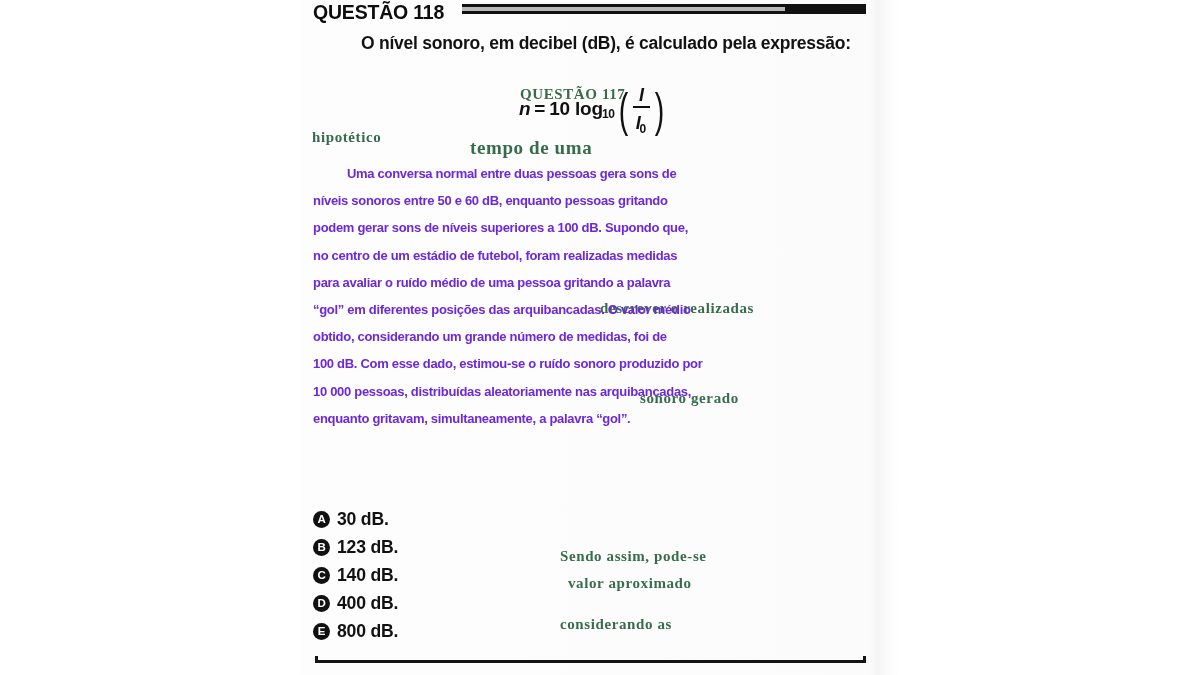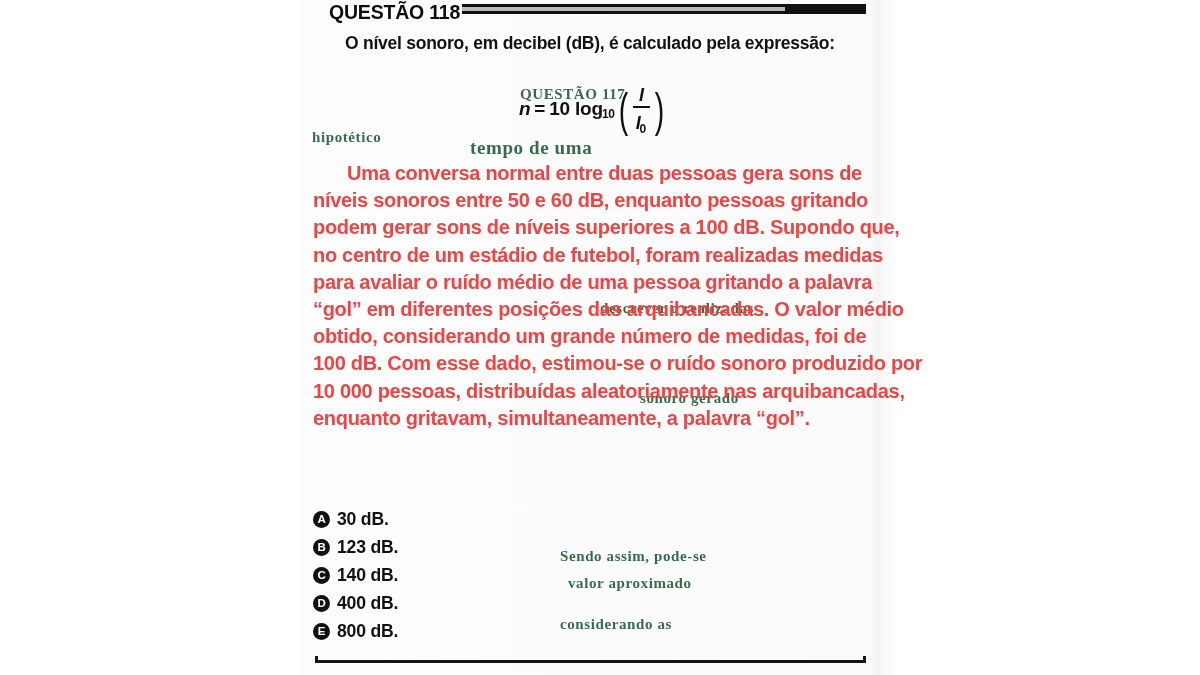--- a/index.html
+++ b/index.html
@@ -67,21 +67,20 @@
   }
   .q-title {
     position: absolute;
     left: 0;
     top: 1px;
     font-size: 19.5px;
     font-weight: 700;
     letter-spacing: -0.2px;
     color: #0d0d0d;
     white-space: nowrap;
-    margin-left: 16px;
   }
   .header-rule {
     position: absolute;
     left: 149px;
     top: 4px;
     width: 404px;
     height: 11px;
   }
   .header-rule .bar-top {
     position: absolute;
@@ -104,21 +103,21 @@
   .header-rule .bar-solid {
     position: absolute;
     left: 323px; top: 0;
     width: 81px; height: 10px;
     background: #111;
   }
 
   
   .intro {
     position: absolute;
-    left: 0;
+    left: 16px;
     top: 33px;
     width: 560px;
     font-size: 17.5px;
     font-weight: 700;
     color: #121212;
     letter-spacing: -0.25px;
     text-indent: 32px;
     white-space: nowrap;
   }
 
@@ -193,24 +192,24 @@
     position: relative;
     top: 4px;
     left: -1px;
   }
 
   
   .para {
     position: absolute;
     left: 0;
     width: 558px;
-    font-size: 20px;
+    font-size: 13px;
     font-weight: 700;
     line-height: 27.2px;
-    color: #ef4444;
+    color: #6d28d9;
     letter-spacing: -0.3px;
   }
   .para .ln { display: block; white-space: nowrap; }
   .para .ln.first { text-indent: 34px; }
 
   #para-main { top: 160px; }
   #para-q    { top: 434px; }
 
   
   .options {

